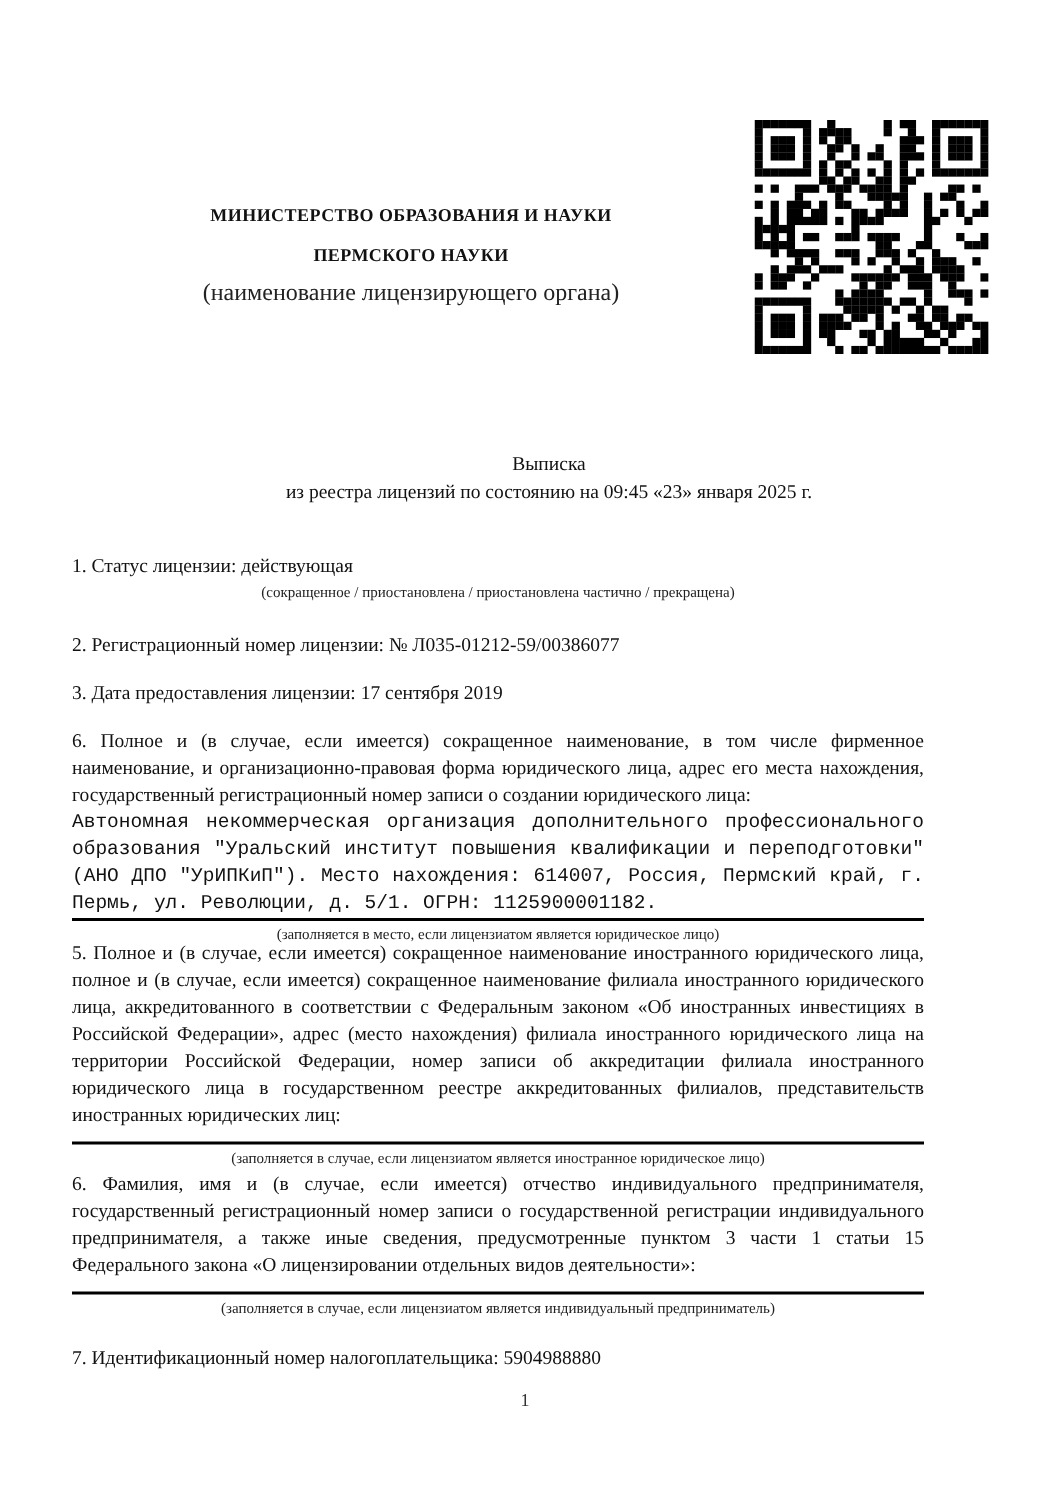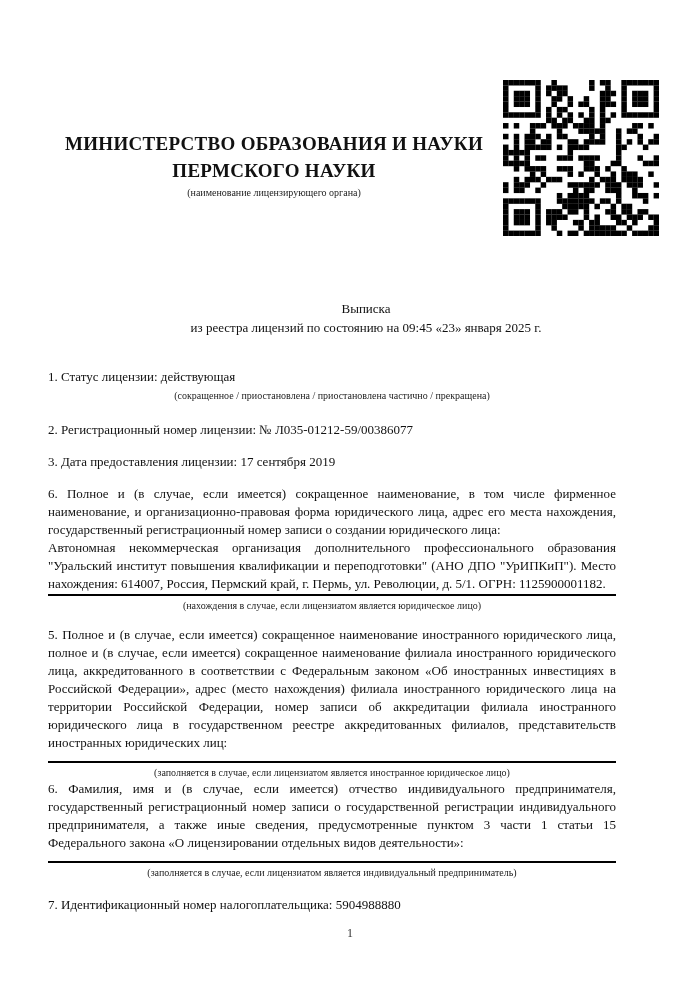--- a/index.html
+++ b/index.html
@@ -7,27 +7,27 @@
     position:relative;
     width:700px;height:990px;
     background:#ffffff;
     font-family:"Liberation Serif", serif;
     color:#111111;
     overflow:hidden;
   }
   .qr{position:absolute;left:503px;top:80px;width:156px;height:156px;}
   .qr svg{width:100%;height:100%;display:block;fill:#000;}
   .header-text{position:absolute;left:58px;top:130px;width:432px;text-align:center;}
-  .h-line{font-size:19px;font-weight:bold;line-height:27px;letter-spacing:0.3px;}
-  .h-caption{font-size:10px;margin-top:3px;color:#222;}
+  .h-line{font-size:12px;font-weight:bold;line-height:27px;letter-spacing:0.3px;}
+  .h-caption{font-size:16px;margin-top:3px;color:#222;}
   .title-block{position:absolute;left:82px;top:299px;width:568px;text-align:center;font-size:13px;line-height:19px;}
   .item{position:absolute;left:48px;width:568px;font-size:13px;line-height:18px;}
   .i1{top:368px}.i2{top:421px}.i3{top:453px}.i4{top:485px}.i5{top:626px}.i6{top:780px}.i7{top:896px}
   .para{text-align:justify;text-justify:inter-word;}
-  .value-line{text-align:justify;text-justify:inter-word;border-bottom:2px solid #000;padding-bottom:1px;}
+  .value-line{text-align:justify;text-justify:inter-word;border-bottom:2px solid #000;padding-bottom:1px;font-family:Liberation Mono, monospace;}
   .blank-line{height:9px;border-bottom:2px solid #000;}
   .caption{font-size:10px;line-height:14px;text-align:center;margin-top:3px;color:#222;}
   .page-number{position:absolute;left:0;top:926px;width:100%;text-align:center;font-size:12px;color:#333;}
 </style>
 </head>
 <body>
 
 <div class="page">
 
   <div class="qr">
@@ -465,21 +465,21 @@
     <div>2. Регистрационный номер лицензии: № Л035-01212-59/00386077</div>
   </div>
 
   <div class="item i3">
     <div>3. Дата предоставления лицензии: 17 сентября 2019</div>
   </div>
 
   <div class="item i4">
     <div class="para">6. Полное и (в случае, если имеется) сокращенное наименование, в том числе фирменное наименование, и организационно-правовая форма юридического лица, адрес его места нахождения, государственный регистрационный номер записи о создании юридического лица:</div>
     <div class="value-line">Автономная некоммерческая организация дополнительного профессионального образования "Уральский институт повышения квалификации и переподготовки" (АНО ДПО "УрИПКиП"). Место нахождения: 614007, Россия, Пермский край, г. Пермь, ул. Революции, д. 5/1. ОГРН: 1125900001182.</div>
-    <div class="caption">(нахождения в случае, если лицензиатом является юридическое лицо)</div>
+    <div class="caption">(заполняется в место, если лицензиатом является юридическое лицо)</div>
   </div>
 
   <div class="item i5">
     <div class="para">5. Полное и (в случае, если имеется) сокращенное наименование иностранного юридического лица, полное и (в случае, если имеется) сокращенное наименование филиала иностранного юридического лица, аккредитованного в соответствии с Федеральным законом «Об иностранных инвестициях в Российской Федерации», адрес (место нахождения) филиала иностранного юридического лица на территории Российской Федерации, номер записи об аккредитации филиала иностранного юридического лица в государственном реестре аккредитованных филиалов, представительств иностранных юридических лиц:</div>
     <div class="blank-line"></div>
     <div class="caption">(заполняется в случае, если лицензиатом является иностранное юридическое лицо)</div>
   </div>
 
   <div class="item i6">
     <div class="para">6. Фамилия, имя и (в случае, если имеется) отчество индивидуального предпринимателя, государственный регистрационный номер записи о государственной регистрации индивидуального предпринимателя, а также иные сведения, предусмотренные пунктом 3 части 1 статьи 15 Федерального закона «О лицензировании отдельных видов деятельности»:</div>

